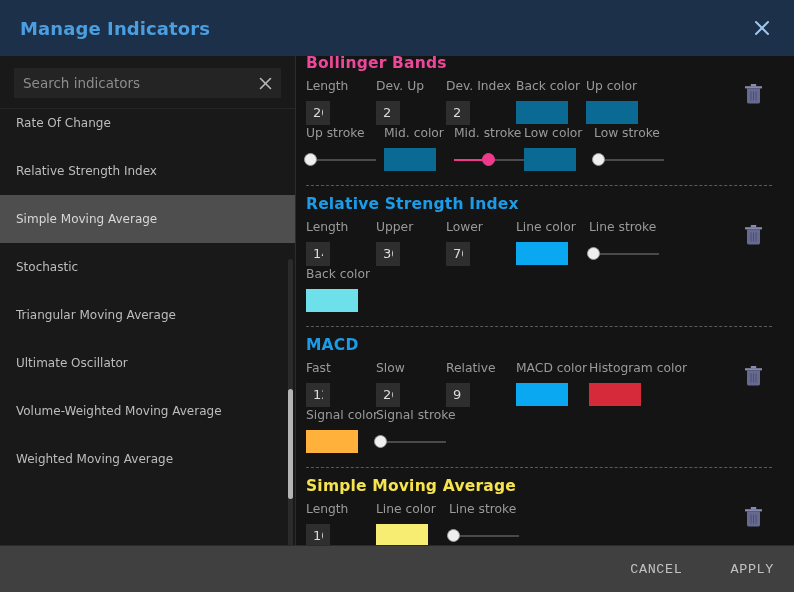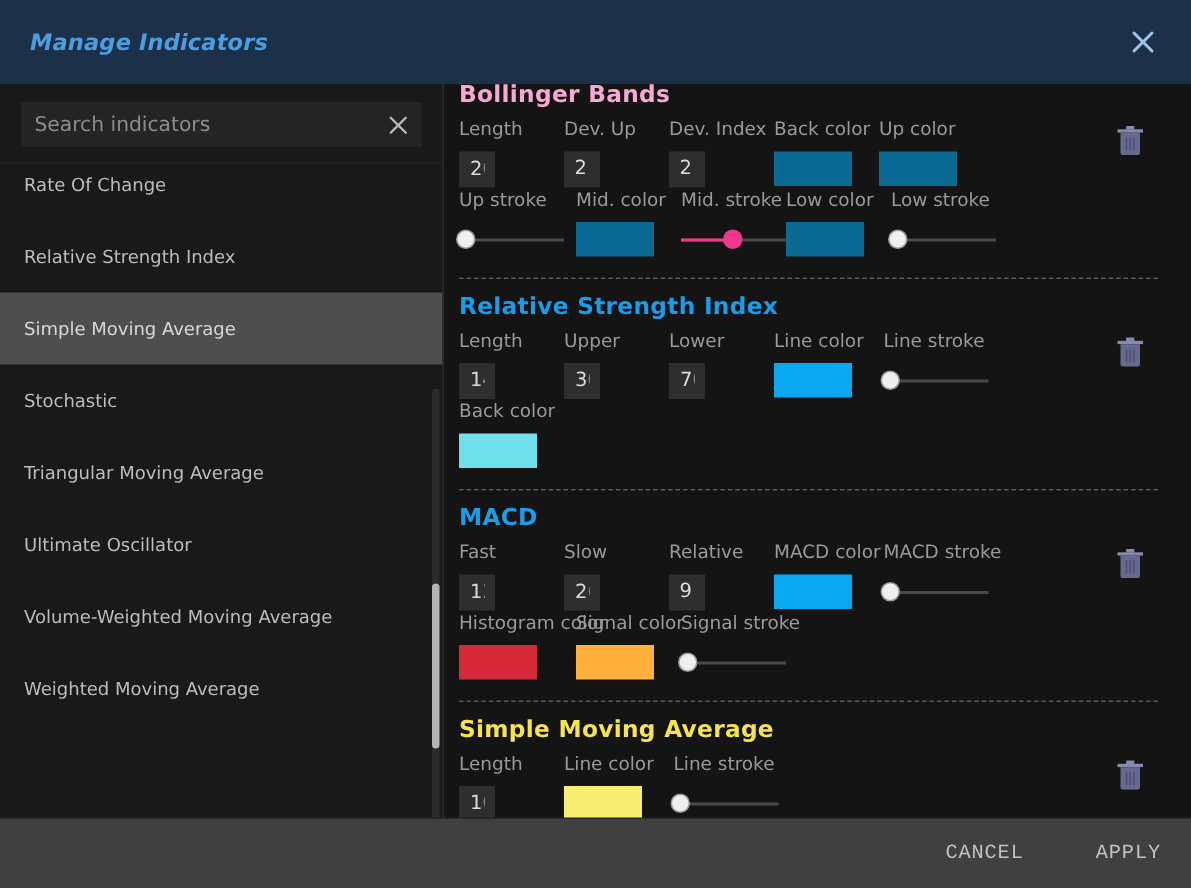--- a/index.html
+++ b/index.html
@@ -19,24 +19,23 @@
   
   .header {
     height: 56px; min-height: 56px;
     background: #1c3049;
     display: flex; align-items: center;
     padding: 0 18px 0 20px;
     position: relative;
   }
   .header-title {
     color: #4b9fe0;
-    font-size: 15px;
+    font-size: 18px;
     font-weight: bold;
     letter-spacing: .1px;
-    font-style: italic;
   }
   .close-btn {
     position: absolute; right: 18px; top: 50%;
     transform: translateY(-50%);
     width: 28px; height: 28px;
     display: flex; align-items: center; justify-content: center;
     cursor: pointer;
   }
   .close-btn svg { display:block; }
 
@@ -272,21 +271,21 @@
           </div>
         <div class="sidebar-scrollbar">
           <div class="sidebar-scroll-thumb"></div>
         </div>
       </div>
     </div>
 
     <div class="settings">
       <div class="settings-scroll" id="settings-scroll">
           <div class="sec">
-            <div class="sec-title" style="color: #f9a8d4;">Bollinger Bands</div>
+            <div class="sec-title" style="color: #ec4899;">Bollinger Bands</div>
             <div class="fields">
               <div class="field w-len">
                 <div class="field-label">Length</div>
                 <div class="field-ctl">
                   <input type="text" class="num-input" value="20" style="">
                 </div>
               </div>
               <div class="field w-mid">
                 <div class="field-label">Dev. Up</div>
                 <div class="field-ctl">
@@ -441,30 +440,20 @@
                   <input type="text" class="num-input" value="9" style="">
                 </div>
               </div>
               <div class="field w-wide">
                 <div class="field-label">MACD color</div>
                 <div class="field-ctl">
                   <div class="swatch" style="background: rgb(9, 168, 240);"></div>
                 </div>
               </div>
               <div class="field w-strk">
-                <div class="field-label">MACD stroke</div>
-                <div class="field-ctl">
-                  <div class="slider">
-                    <div class="track"></div>
-                    <div class="fill" style="width: 5%; background: rgb(74, 74, 74);"></div>
-                    <div class="thumb" style="left: calc(5% - 6px); background: rgb(239, 239, 239);"></div>
-                  </div>
-                </div>
-              </div>
-              <div class="field w-strk">
                 <div class="field-label">Histogram color</div>
                 <div class="field-ctl">
                   <div class="swatch" style="background: rgb(214, 41, 58);"></div>
                 </div>
               </div>
               <div class="field w-len">
                 <div class="field-label">Signal color</div>
                 <div class="field-ctl">
                   <div class="swatch" style="background: rgb(255, 177, 60);"></div>
                 </div>

